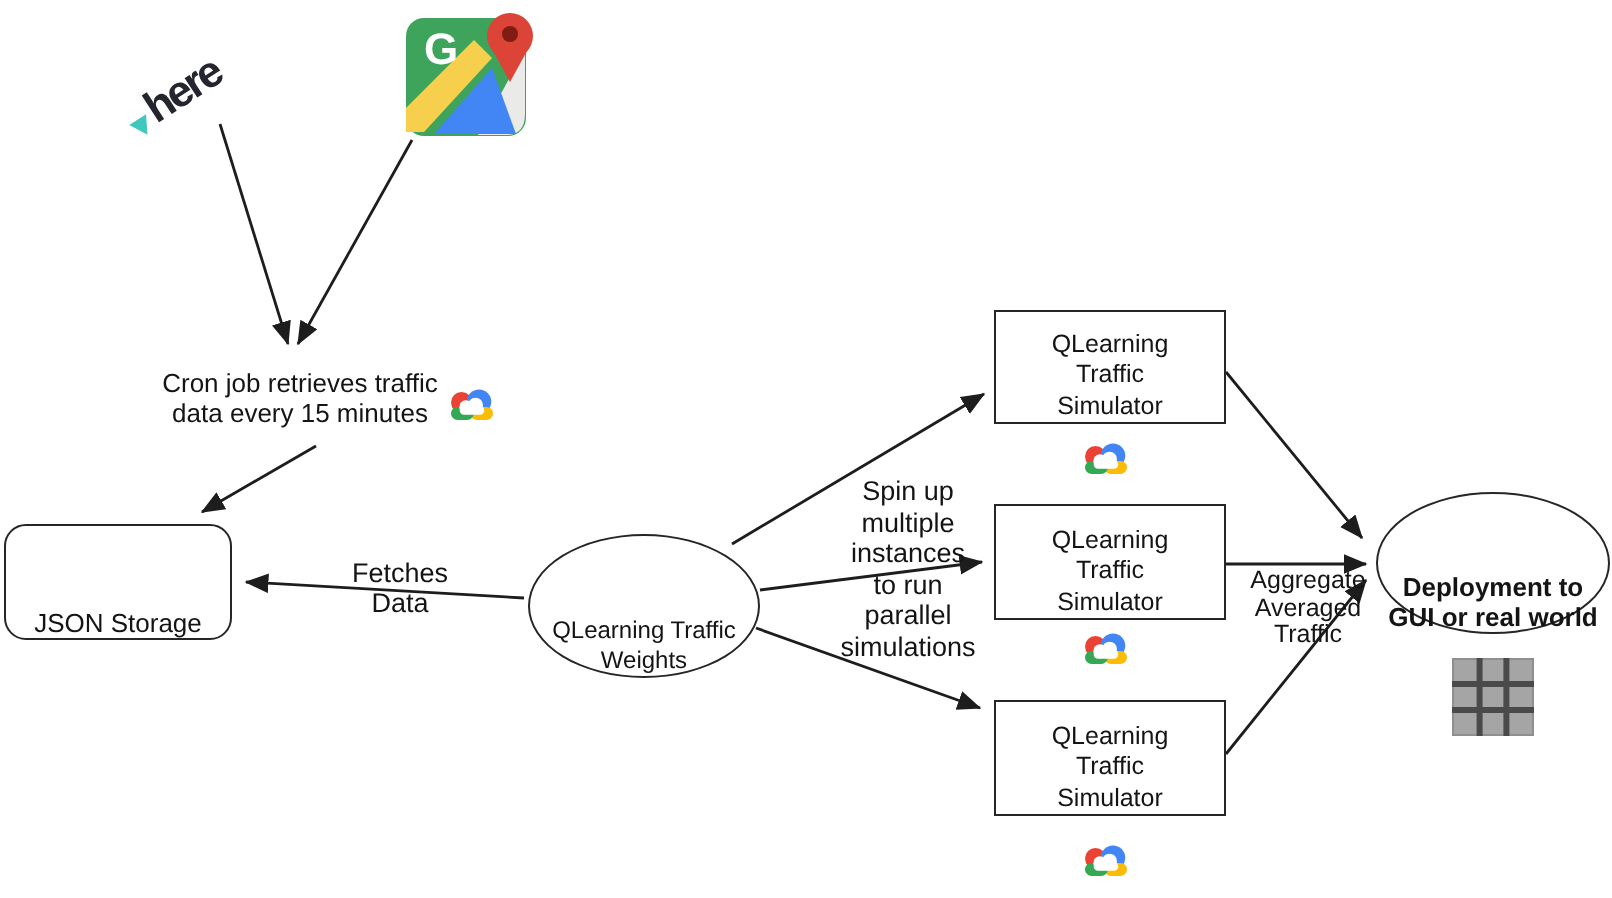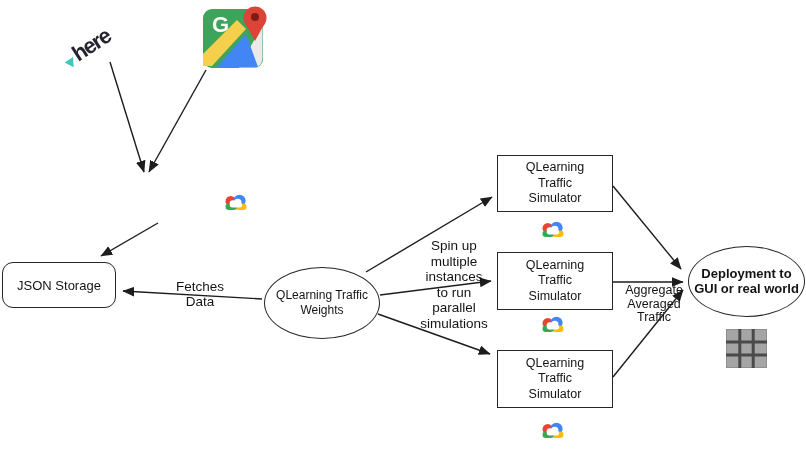--- a/index.html
+++ b/index.html
@@ -1,18 +1,18 @@
 <!DOCTYPE html>
 <html><head>
 <meta charset="utf-8">
 <style>
   html,body{margin:0;padding:0;background:#fff;font-family:"Liberation Sans",sans-serif;}
   #stage{position:relative;width:806px;height:449px;background:#ffffff;overflow:hidden;color:#111;}
   svg.wires{position:absolute;left:0;top:0;width:806px;height:449px;}
-  .node{position:absolute;display:flex;align-items:center;justify-content:center;
+  .node{position:absolute;display:flex;align-items:flex-end;justify-content:center;
         text-align:center;background:#fff;box-sizing:border-box;color:#141414;}
   .rect{border:1.4px solid #262626;}
   .rounded{border:1.4px solid #262626;border-radius:11px;}
   .ellipse{border:1.4px solid #262626;border-radius:50%;}
   .lbl span{display:block;}
   .sim-lbl{font-size:12.5px;line-height:15.5px;}
   .master-lbl{font-size:12px;line-height:15px;}
   .json-lbl{font-size:13px;}
   .deploy-lbl{font-size:13px;line-height:14.5px;font-weight:bold;}
   .floating{position:absolute;text-align:center;color:#141414;}
@@ -64,32 +64,36 @@
     <rect x="1" y="7" width="60" height="59" rx="9" fill="#3FA45B"></rect>
     <path d="M37,65.5 L60.5,23 L60.5,55 Q60.5,65.5 51,65.5 Z" fill="#EAEAE8"></path>
     <polygon points="1,52 35,18 44,27 10,64 1,64 1,58" fill="#F6D04D"></polygon>
     <polygon points="15,65 44,32 56,65" fill="#4285F4"></polygon>
     <text x="10" y="30" font-size="22" font-weight="bold" fill="#ffffff">G</text>
     <circle cx="53" cy="16" r="11.5" fill="#DB4437"></circle>
     <polygon points="42.6,20 63.4,20 53,39" fill="#DB4437"></polygon>
     <circle cx="53" cy="15" r="4" fill="#7F1D12"></circle>
   </svg>
 
+  <div class="floating cron-note">
+    <span>Cron job retrieves traffic</span>
+    <span>data every 15 minutes</span>
+  </div>
 
   <svg class="icon" style="left:222px;top:192px" width="28" height="22" viewBox="0 0 64 48">
     <circle cx="20" cy="20" r="12" fill="#EA4335"></circle>
     <circle cx="40" cy="19" r="14" fill="#4285F4"></circle>
     <rect x="30" y="25" width="26" height="15" rx="7.5" fill="#FBBC05"></rect>
     <rect x="8" y="25" width="26" height="15" rx="7.5" fill="#34A853"></rect>
     <circle cx="25" cy="25" r="7.5" fill="#fff"></circle>
     <circle cx="36" cy="23" r="8.5" fill="#fff"></circle>
     <rect x="18" y="24" width="28" height="10" rx="5" fill="#fff"></rect>
   </svg>
 
-  <div class="node rounded json-lbl" style="left:2px;top:262px;width:114px;height:46px">
+  <div class="node rounded json-lbl" style="left:2px;top:262px;width:114px;height:58px">
     <div class="lbl">
       <span>JSON Storage</span>
     </div>
   </div>
 
   <div class="floating fetches-lbl">
     <span>Fetches</span>
     <span>Data</span>
   </div>
 

